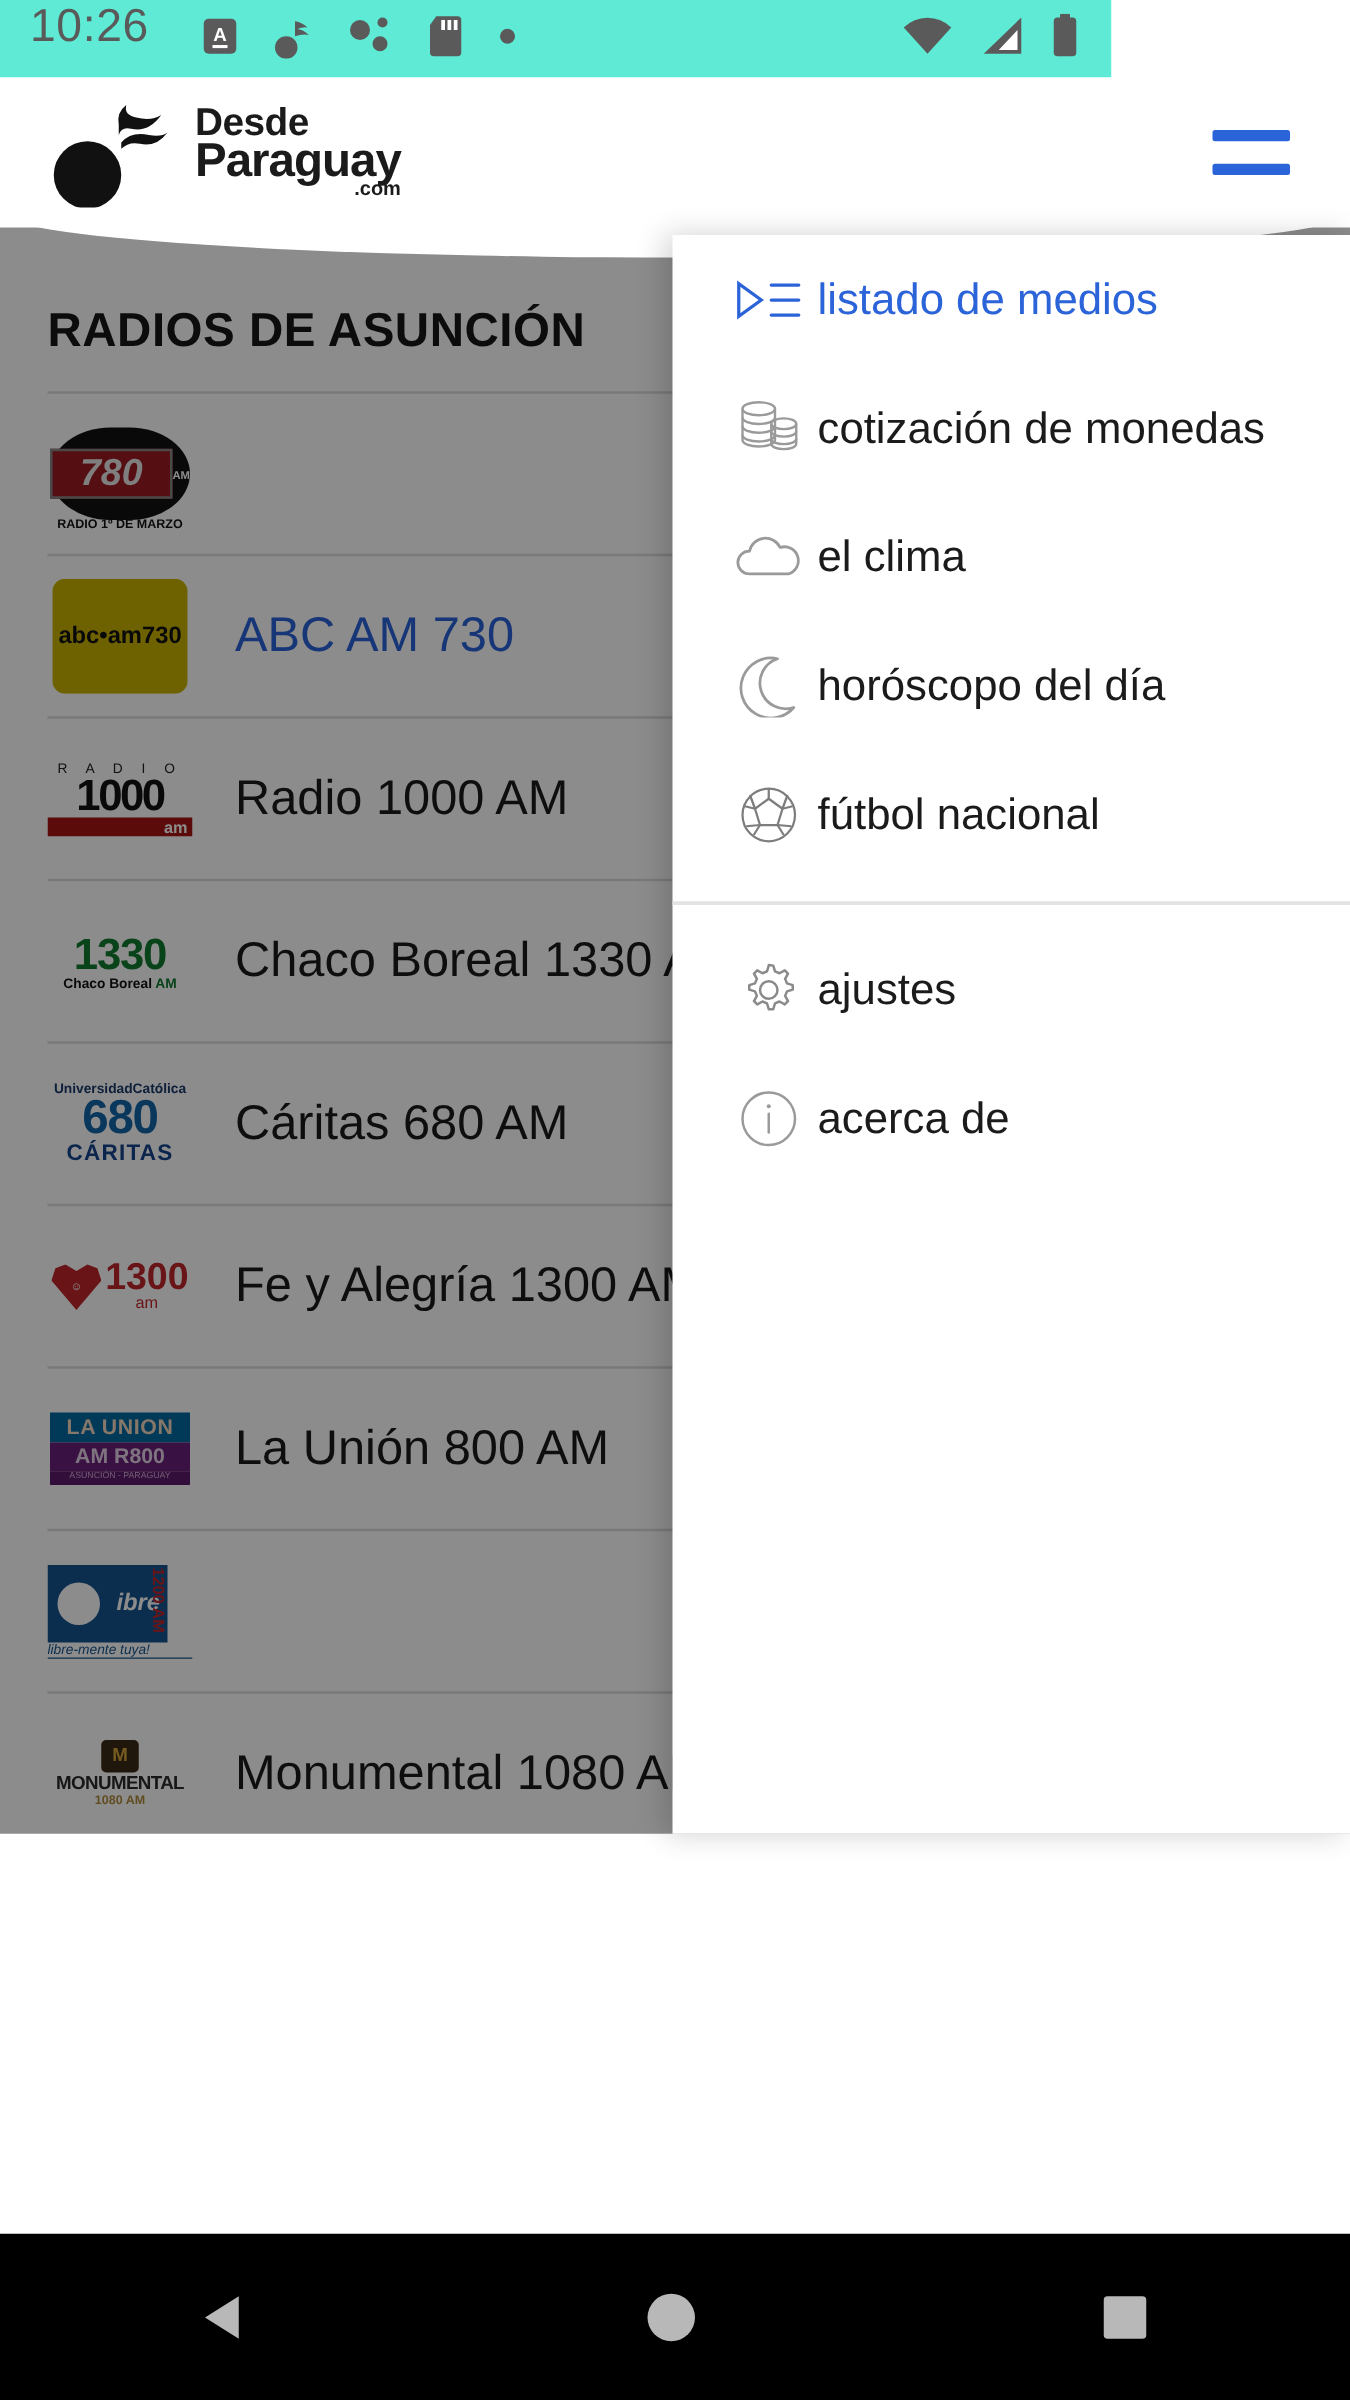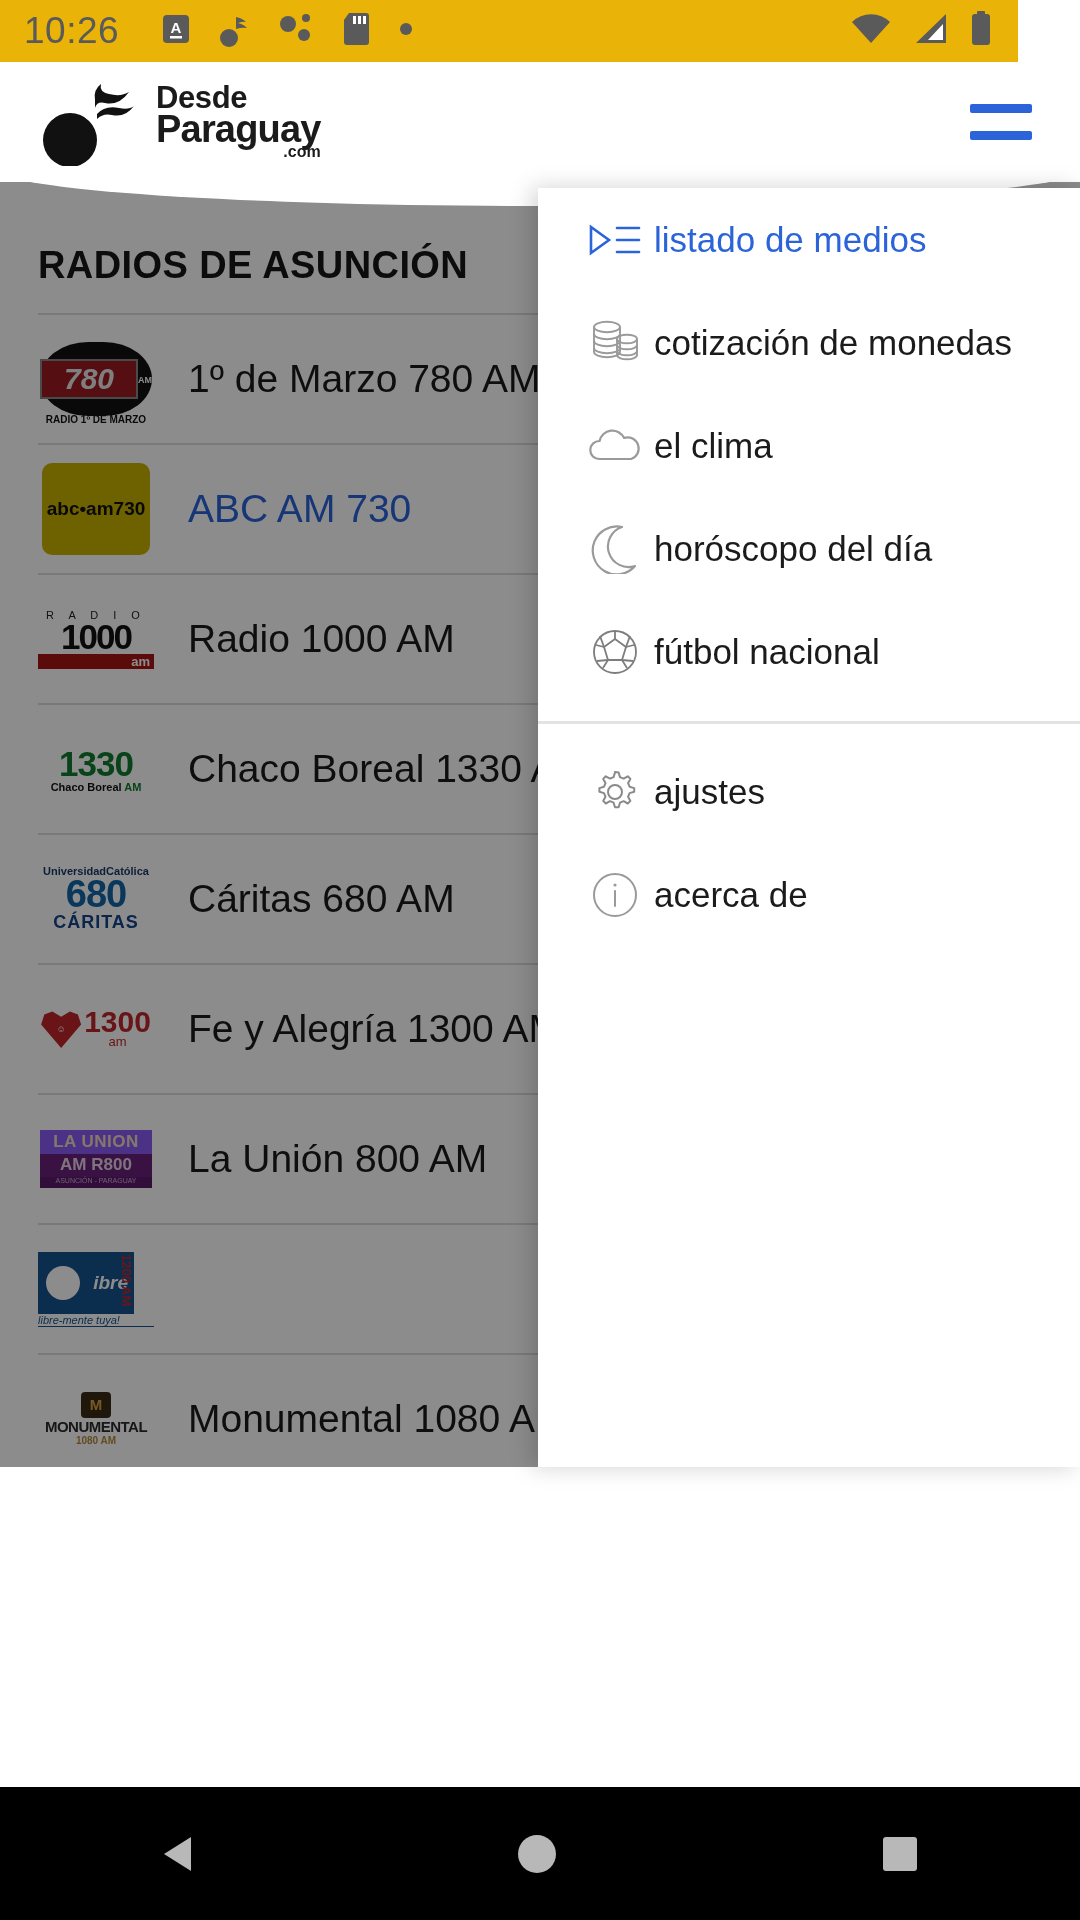--- a/index.html
+++ b/index.html
@@ -6,22 +6,22 @@
   html,body { width:1080px; height:1920px; }
   body {
     font-family:"Liberation Sans", sans-serif;
     background:#ffffff;
     position:relative;
     overflow:hidden;
   }
 
   
   .statusbar{
-    position:absolute; left:0; top:0; width:1018px; height:62px;
-    background:#eab308; display:flex; align-items:center;
+    position:absolute; left:0; top:0; width:889px; height:62px;
+    background:#5eead4; display:flex; 
     padding:0 26px 0 24px;
   }
   .sb-time{ font-size:37px; color:#5a5a5a; letter-spacing:0.5px; font-weight:400; }
   .sb-left-icons{ display:flex; align-items:center; gap:27px; margin-left:42px; }
   .sb-spacer{ flex:1; }
   .sb-right-icons{ display:flex; align-items:center; gap:20px; }
   .ico{ display:inline-block; }
 
   
   .appbar{
@@ -86,21 +86,21 @@
   .lg680 .u{ font-size:11px;font-weight:bold;color:#1b3a6b;}
   .lg680 .n{ font-size:38px;font-weight:bold;line-height:0.9;letter-spacing:-1px;}
   .lg680 .c{ font-size:18px;font-weight:bold;color:#14448c;letter-spacing:1px;}
   .lg1300{ display:flex;align-items:center;gap:3px;}
   .lg1300 .h{ width:40px;height:38px;background:#c0272d;
     clip-path:polygon(50% 100%,0 38%,8% 12%,28% 4%,50% 18%,72% 4%,92% 12%,100% 38%);
     display:flex;align-items:center;justify-content:center;color:#fff;font-size:9px;}
   .lg1300 .n{ font-size:30px;font-weight:bold;color:#c0272d;line-height:0.85;}
   .lg1300 .a{ font-size:13px;color:#c0272d;text-align:center;}
   .lgunion{ width:112px;height:58px;display:flex;flex-direction:column;}
-  .lgunion .a{ background:#8b5cf6;color:#f3d9c0;font-weight:bold;font-size:17px;
+  .lgunion .a{ background:#0369a1;color:#f3d9c0;font-weight:bold;font-size:17px;
     text-align:left;letter-spacing:0.5px;flex:1;display:flex;align-items:center;justify-content:center;}
   .lgunion .b{ background:#6b1f7a;color:#e6d4e8;font-weight:bold;font-size:17px;
     text-align:center;flex:1;display:flex;align-items:center;justify-content:center;}
   .lgunion .c{ background:#5c1a6b;color:#cfa8d6;font-size:7px;text-align:center;height:11px;}
   .lglibre{ width:116px;position:relative;}
   .lglibre .box{ width:96px;height:62px;background:#17558f;position:relative;
     display:flex;align-items:center;justify-content:flex-end;padding-right:6px;}
   .lglibre .box::before{content:"";position:absolute;left:8px;top:14px;width:34px;height:34px;
     background:#fff;border-radius:50%;}
   .lglibre .txt{ color:#fff;font-style:italic;font-weight:bold;font-size:19px;}
@@ -238,21 +238,20 @@
     <div class="divider"></div>
 
     <div class="radio-row">
       <div class="logo-box">
         <div class="lg780">
             <div class="bar">780</div>
             <div class="sub">AM</div>
           </div>
         <div class="lg780cap">RADIO 1º DE MARZO</div>
       </div>
-      <div class="radio-name">1º de Marzo 780 AM</div>
     </div>
     <div class="divider"></div>
 
     <div class="radio-row">
       <div class="logo-box">
         <div class="lgabc">abc•am730</div>
       </div>
       <div class="radio-name active">ABC AM 730</div>
     </div>
     <div class="divider"></div>

